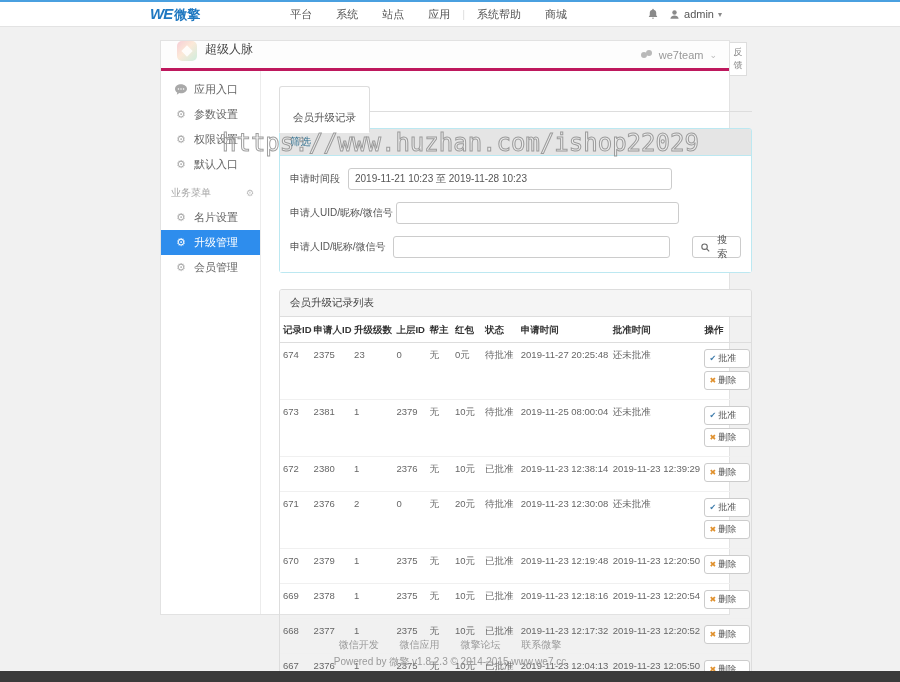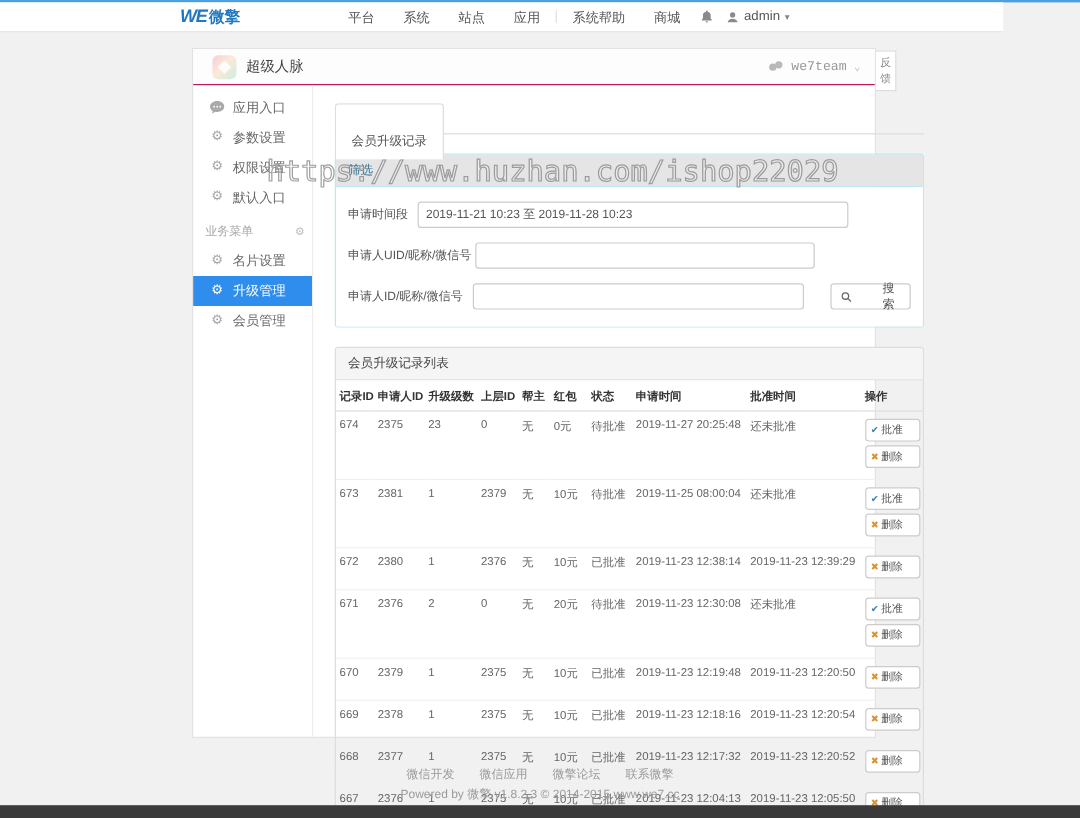--- a/index.html
+++ b/index.html
@@ -3,37 +3,37 @@
 <meta charset="utf-8">
 <style>
   * { margin:0; padding:0; box-sizing:border-box; }
   html,body { width:900px; height:682px; }
   body {
     font-family:"Liberation Sans","DejaVu Sans",sans-serif;
     background:#f1f1f1; position:relative; overflow:hidden; color:#555;
   }
   
   .top-accent { position:absolute; top:0; left:0; width:900px; height:2px; background:#4aa0e0; }
-  .navbar { position:absolute; top:2px; left:0; width:836px; height:25px; background:#fff;
+  .navbar { position:absolute; top:2px; left:0; width:900px; height:25px; background:#fff;
     border-bottom:1px solid #e3e3e3; display:flex; align-items:center; }
   .logo { margin-left:150px; display:flex; align-items:baseline; cursor:pointer; }
   .logo-mark { color:#1f78c1; font-weight:bold; font-style:italic; font-size:15px; letter-spacing:-1px; }
   .logo-name { color:#1f78c1; font-weight:bold; font-size:13px; margin-left:2px; }
   .nav-menu { display:flex; align-items:center; margin-left:78px; }
   .nav-item { font-size:11px; color:#555; padding:0 12px; cursor:pointer; }
   .nav-sep { color:#ddd; font-size:11px; }
   .nav-right { margin-left:auto; margin-right:178px; display:flex; align-items:center; gap:10px; }
   .bell { width:12px; height:12px; }
   .user-box { display:flex; align-items:center; gap:4px; font-size:11px; color:#555; cursor:pointer; }
   .caret { font-size:8px; color:#888; }
   
   .card { position:absolute; left:160px; top:40px; width:570px; height:575px; background:#fff;
     border:1px solid #e2e2e2; }
-  .card-header { height:30px; border-bottom:1px solid #be185d; display:flex; align-items:center;
-    padding:0 12px 0 16px; background:#fdfdfd;font-family:Liberation Mono, monospace; }
+  .card-header { height:30px; border-bottom:3px solid #be185d; display:flex; 
+    padding:0 12px 0 16px; background:#fdfdfd; }
   .app-icon { width:20px; height:20px; border-radius:5px;
     background:linear-gradient(135deg,#f6cdd6 0%,#fce9d8 45%,#cdeede 100%); position:relative; }
   .app-icon::after { content:""; position:absolute; left:6px; top:6px; width:8px; height:8px;
     background:#fff; transform:rotate(45deg); opacity:.85; }
   .app-title { font-size:12px; color:#444; margin-left:8px; }
   .team-box { margin-left:auto; display:flex; align-items:center; gap:6px; font-size:11px; color:#999; cursor:pointer; }
   .team-ic { display:inline-block; width:12px; height:9px; position:relative; }
   .team-ic i { position:absolute; width:6px; height:6px; border-radius:50%; background:#b9b9b9; }
   .team-ic i:nth-child(1){ left:0; top:2px; } .team-ic i:nth-child(2){ left:5px; top:0; }
   .chev { font-size:9px; color:#bbb; }
@@ -61,24 +61,24 @@
   .panel-info { margin-top:16px; border:1px solid #bce8f1; border-radius:3px; }
   .panel-info-h { background:#e5e5e5; color:#31708f; font-size:10.5px; padding:6px 10px;
     border-bottom:1px solid #bce8f1; border-radius:2px 2px 0 0; }
   .panel-info-b { padding:12px 10px 14px; background:#fff; }
   .frow { display:flex; align-items:center; margin-bottom:12px; }
   .frow:last-child { margin-bottom:0; }
   .flabel { font-size:10px; color:#555; margin-right:8px; white-space:nowrap; }
   .flabel.w { width:102px; margin-right:4px; }
   .finput { height:22px; border:1px solid #ccc; border-radius:3px; font-size:10px; color:#555;
     padding:0 6px; font-family:inherit; outline:none; }
-  .time-input { width:359px; }
+  .time-input { width:324px; }
   .txt-input { width:283px; }
   .search-btn { margin-left:22px; height:22px; padding:0 8px; background:#fff; border:1px solid #ccc;
-    border-radius:3px; font-size:10px; color:#555; display:inline-flex; align-items:center; gap:21px; cursor:pointer; font-family:inherit; }
+    border-radius:3px; font-size:10px; color:#555; display:inline-flex; align-items:center; gap:3px; cursor:pointer; font-family:inherit; }
   
   .panel-default { margin-top:16px; border:1px solid #ddd; border-radius:3px; min-height:330px; }
   .panel-default-h { background:#f5f5f5; color:#444; font-size:10.5px; padding:6px 10px;
     border-bottom:1px solid #ddd; border-radius:2px 2px 0 0; }
   table.records { width:100%; border-collapse:collapse; table-layout:fixed; }
   table.records th { font-size:9.5px; color:#333; text-align:left; padding:7px 3px 5px;
     border-bottom:1px solid #ddd; font-weight:bold; white-space:nowrap; }
   table.records td { font-size:9.5px; color:#666; padding:6px 3px; border-bottom:1px solid #f0f0f0;
     vertical-align:top; white-space:nowrap; }
   table.records tr:last-child td { border-bottom:none; }

